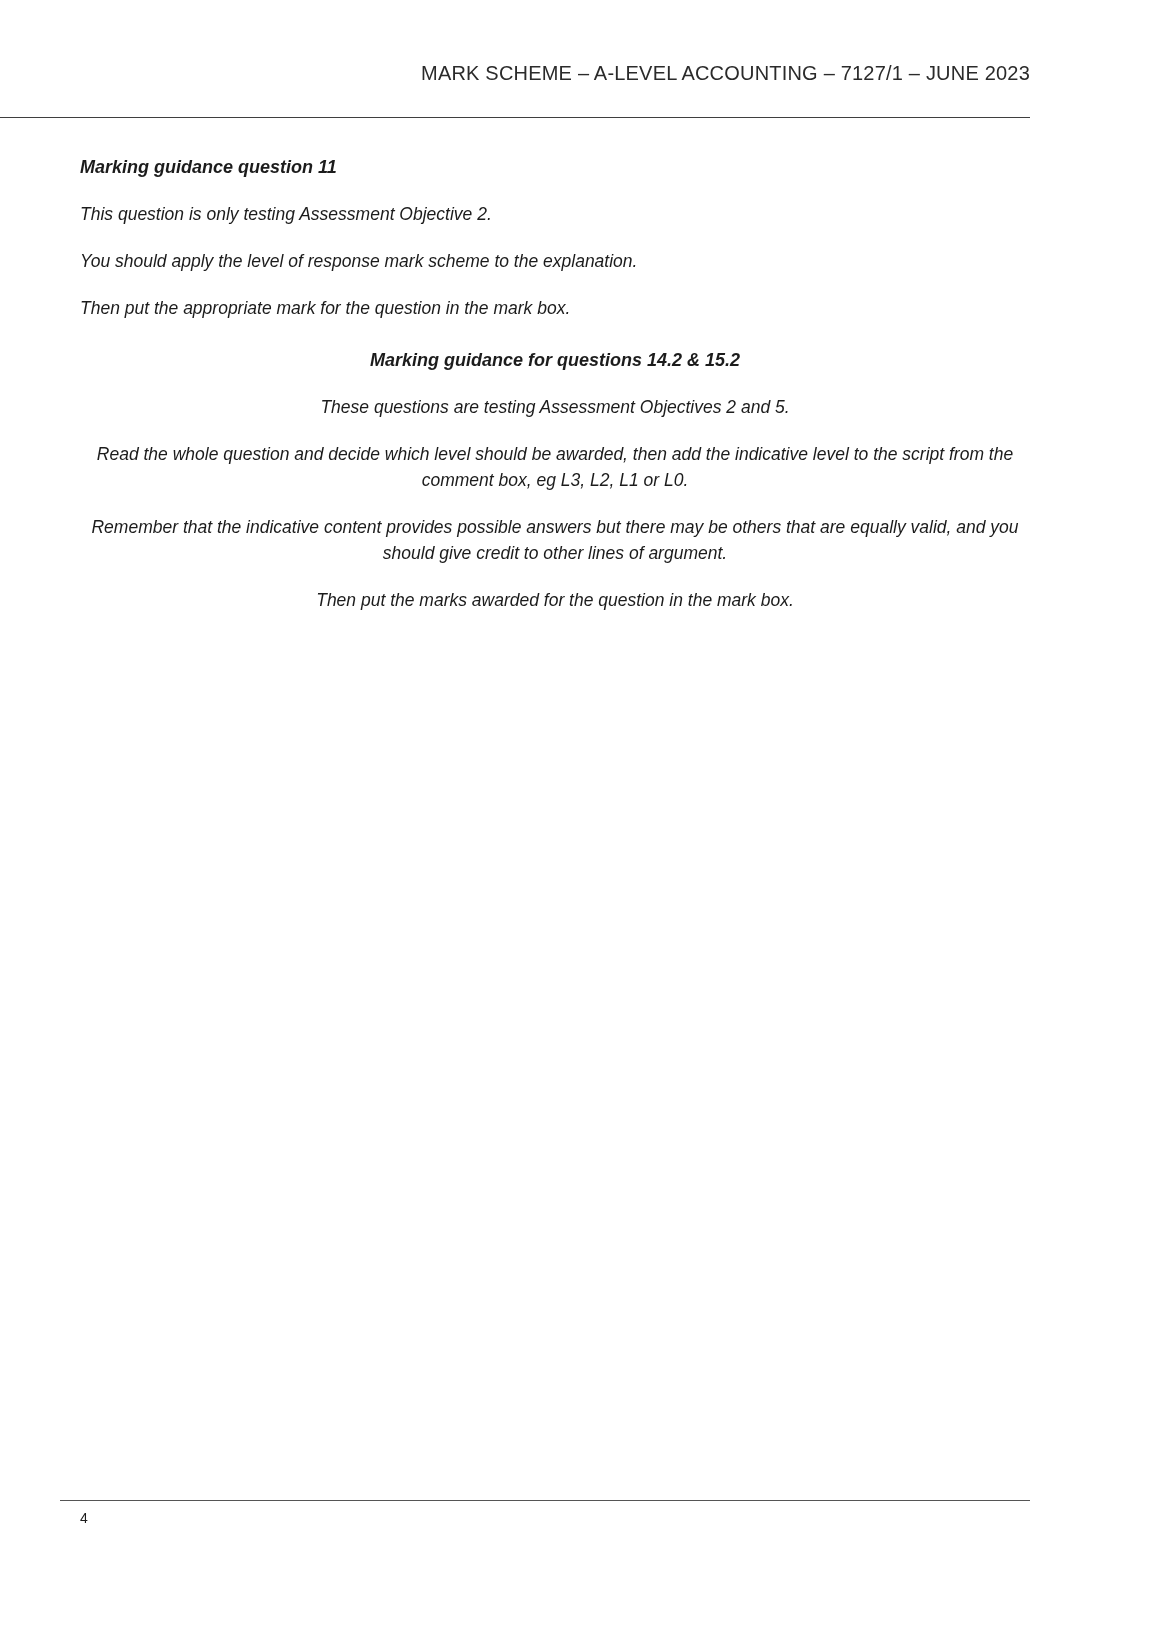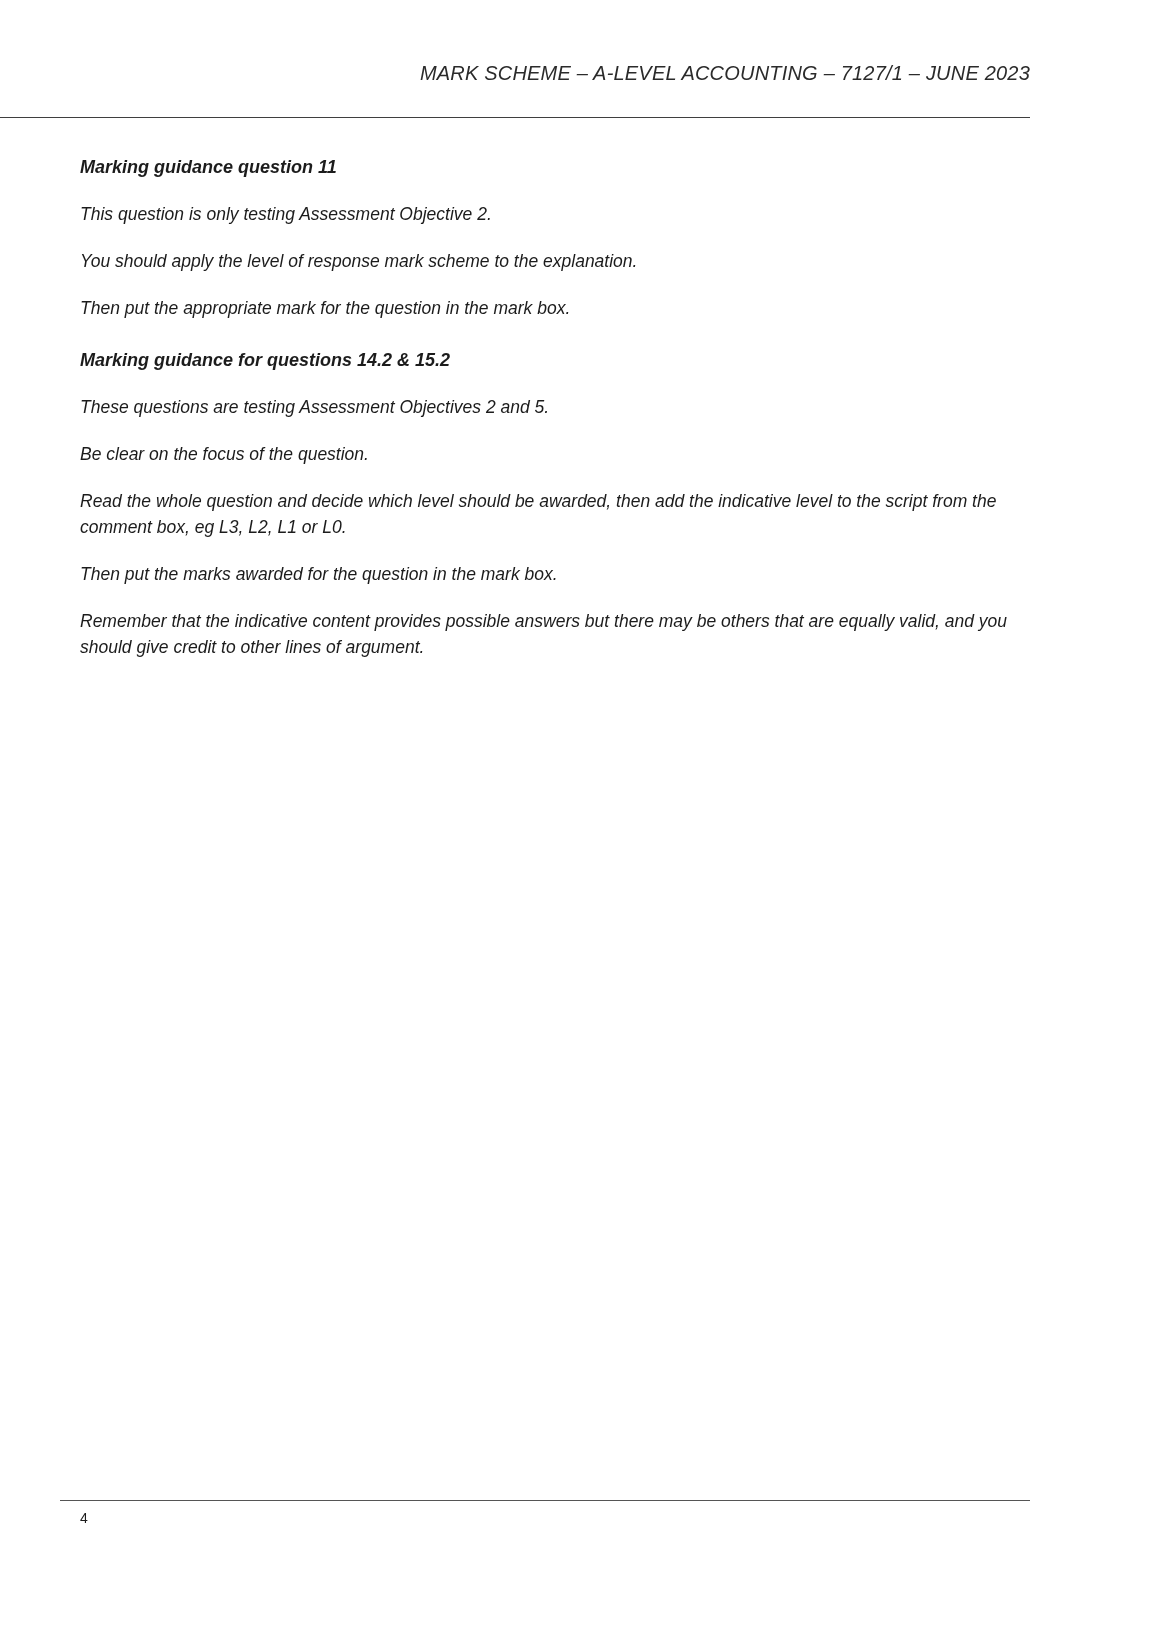--- a/index.html
+++ b/index.html
@@ -17,38 +17,38 @@
   .doc-header {
     padding-top: 62px;
     padding-right: 128px;
     text-align: right;
   }
   .doc-header .header-title {
     font-size: 20px;
     letter-spacing: 0.2px;
     color: #2b2b2b;
     font-family: "Liberation Sans", sans-serif;
-    font-style: italic;
   }
   .header-rule {
     margin-top: 32px;
     margin-left: 0;
     width: 1030px;
     height: 0;
     border: none;
     border-top: 1.6px solid #3f3f3f;
   }
   .content {
     margin: 36px 128px 0 80px;
     font-size: 17.5px;
     line-height: 26px;
     font-style: italic;
   }
   .section + .section {
     margin-top: 26px;
+    text-align: center;
   }
   .section-heading {
     font-weight: bold;
     font-size: 18px;
     margin-bottom: 21px;
   }
   .para {
     margin-bottom: 21px;
   }
   .doc-footer {
@@ -90,24 +90,23 @@
     <div class="section">
       <div class="section-heading">Marking guidance question 11</div>
       <p class="para">This question is only testing Assessment Objective 2.</p>
       <p class="para">You should apply the level of response mark scheme to the explanation.</p>
       <p class="para">Then put the appropriate mark for the question in the mark box.</p>
     </div>
 
     <div class="section">
       <div class="section-heading">Marking guidance for questions 14.2 &amp; 15.2</div>
       <p class="para">These questions are testing Assessment Objectives 2 and 5.</p>
-      <p class="para">Be clear on the focus of the question.</p>
       <p class="para">Read the whole question and decide which level should be awarded, then add the indicative level to the script from the comment box, eg L3, L2, L1 or L0.</p>
+      <p class="para">Remember that the indicative content provides possible answers but there may be others that are equally valid, and you should give credit to other lines of argument.</p>
       <p class="para">Then put the marks awarded for the question in the mark box.</p>
-      <p class="para">Remember that the indicative content provides possible answers but there may be others that are equally valid, and you should give credit to other lines of argument.</p>
     </div>
 
   </div>
 
   <div class="doc-footer">
     <hr class="footer-rule">
     <div class="page-number">4</div>
   </div>
 
 </div>

